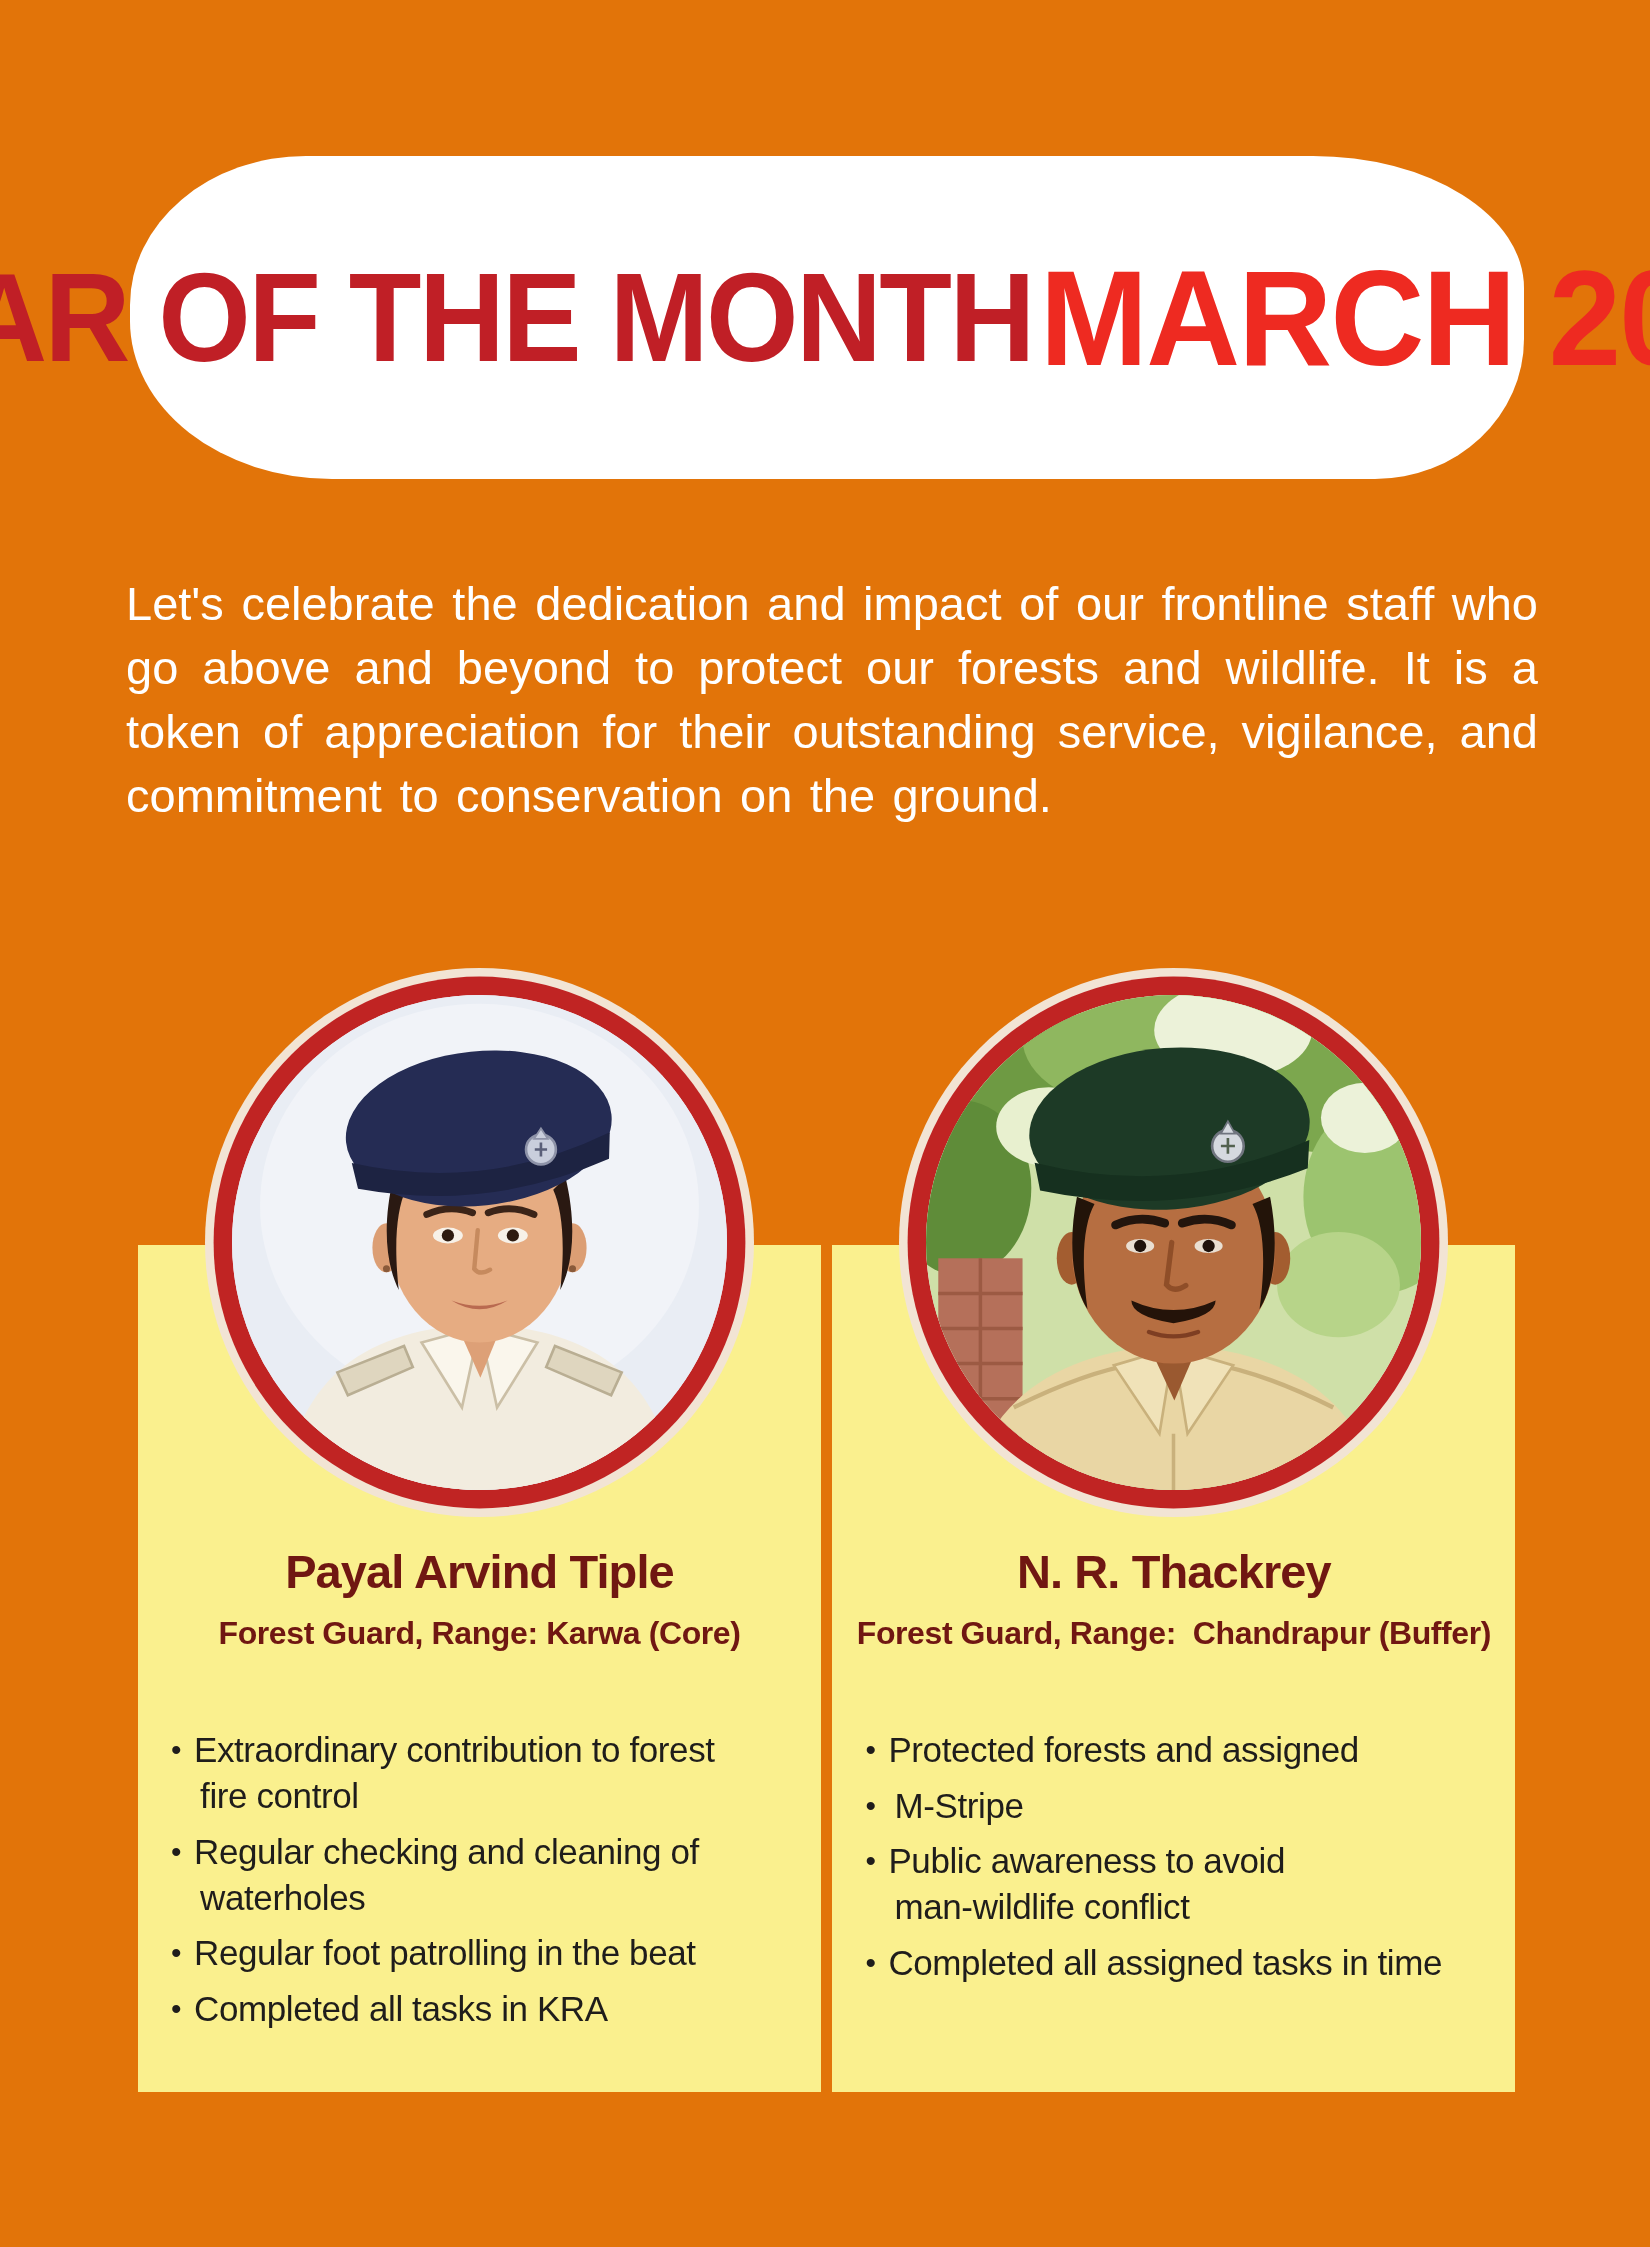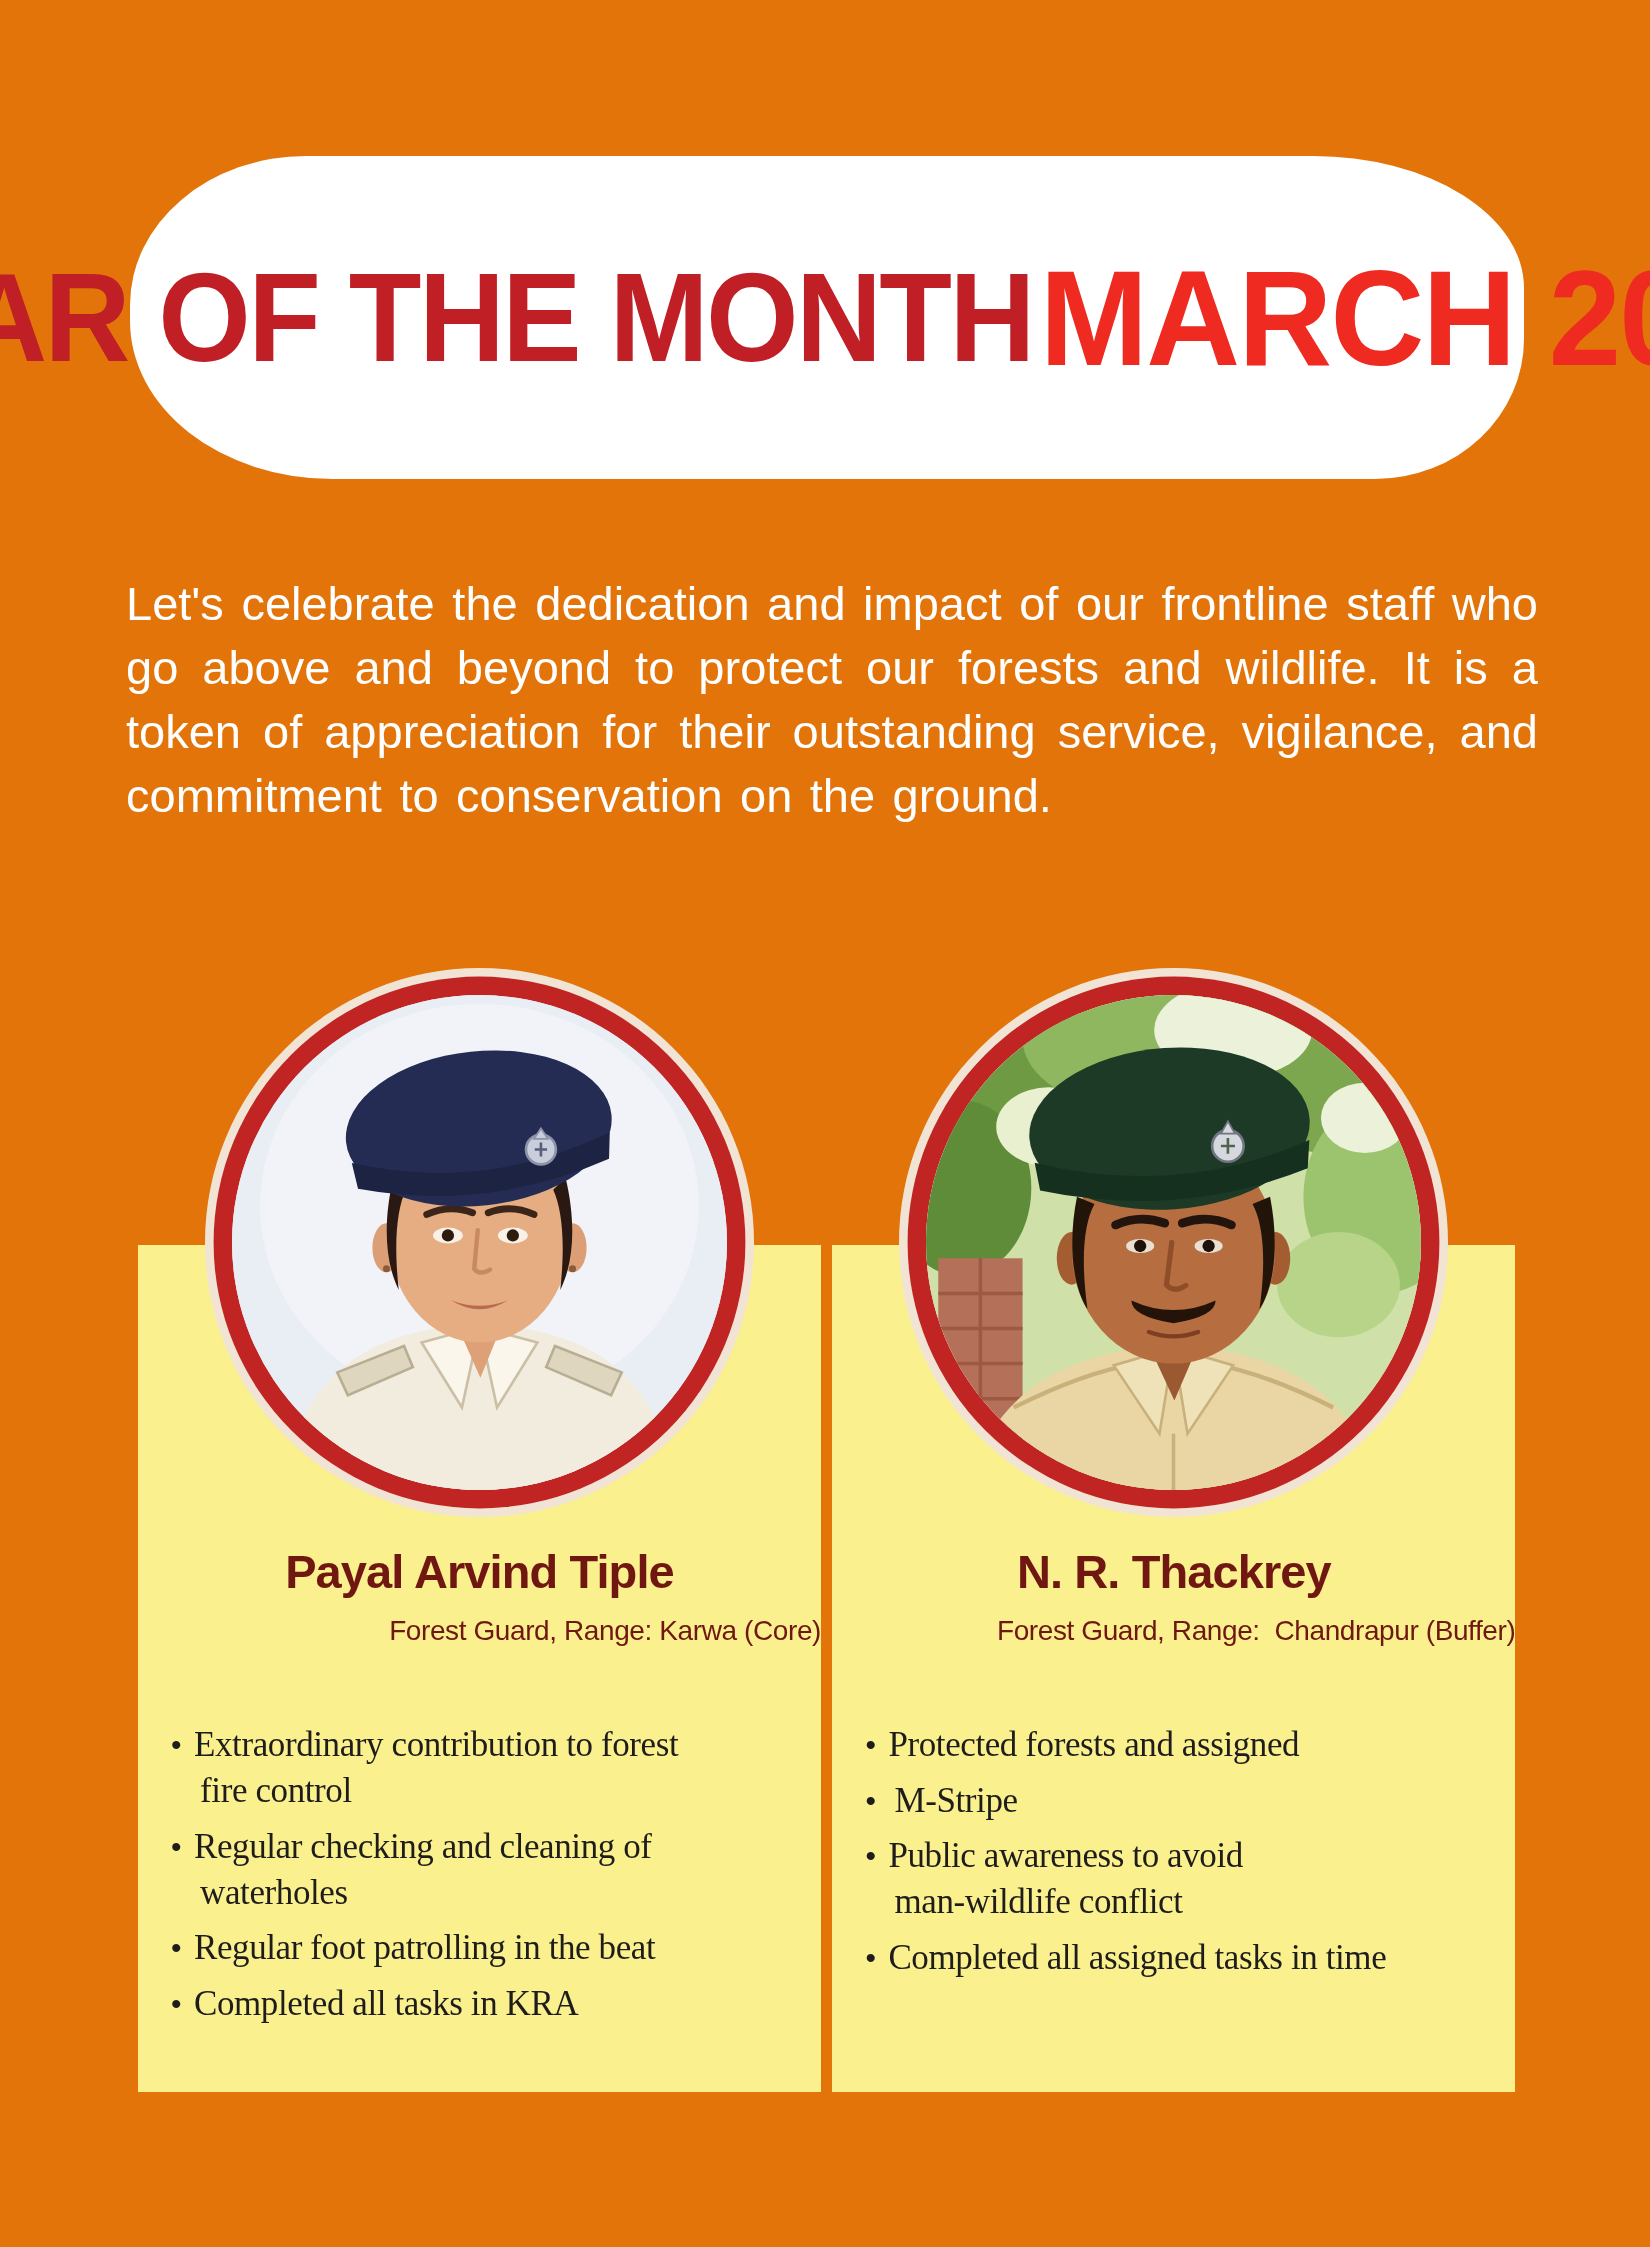--- a/index.html
+++ b/index.html
@@ -68,22 +68,22 @@
   .photo svg{display:block;width:495px;height:495px;}
 
   .name{
     margin:299px 0 16px 0;
     text-align:center;
     font-size:47px;font-weight:700;letter-spacing:-0.9px;
     color:#701712;
   }
   .role{
     margin:8.8px 0 0 0;
-    text-align:right;
-    font-size:28px;font-weight:400;letter-spacing:-0.4px;
+    text-align:center;
+    font-size:32px;font-weight:700;letter-spacing:-0.4px;
     color:#701712;
     white-space:pre-wrap;
   }
 
   .bullets{
     list-style:none;
     margin:75px 0 0 0;
     padding:0 24.6px 0 33px;
   }
   .bullets li{
@@ -92,21 +92,21 @@
     margin-bottom:9.7px;
     color:#1F1D1B;
     font-size:35px;line-height:46px;
     letter-spacing:-0.4px;
   }
   .bullets .dot{
     flex:0 0 23px;
     font-size:30px;line-height:46px;
     color:#1F1D1B;
   }
-  .bullets .lines{flex:1;font-family:Liberation Serif, serif;}
+  .bullets .lines{flex:1;}
   .bullets .line{white-space:nowrap;}
   .bullets .cont{padding-left:6.1px;}
 </style>
 </head>
 <body>
 
 <div class="poster">
 
   <div class="banner">
     <div class="title-line1">STAR OF THE MONTH</div>

